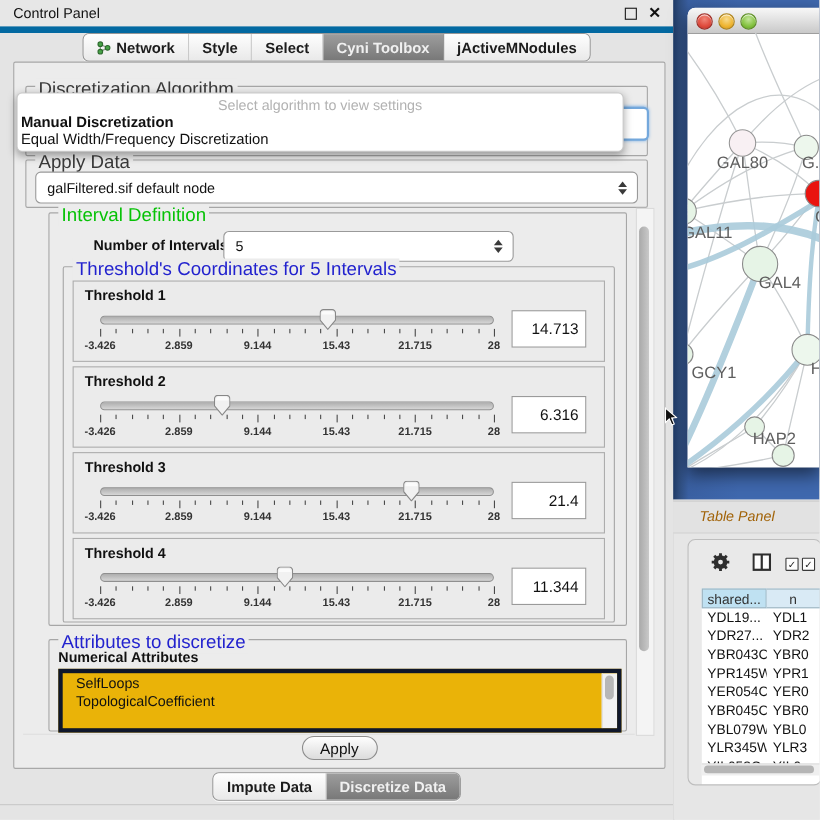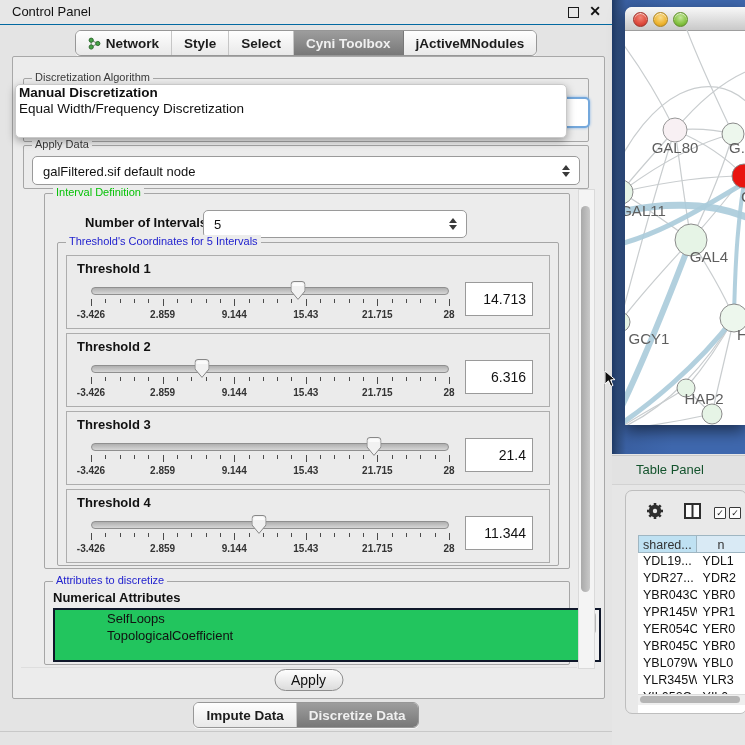--- a/index.html
+++ b/index.html
@@ -1,36 +1,36 @@
 <!DOCTYPE html>
 <html><head>
 <meta charset="utf-8">
 <style>
   html,body{margin:0;padding:0;}
   body{width:745px;height:745px;position:relative;overflow:hidden;
        font-family:"Liberation Sans",sans-serif;background:#E6E6E6;}
   
   .control-panel{position:absolute;left:0;top:0;width:612px;height:745px;background:#E4E4E4;border-right:1px solid #AEAEAE;}
-  .titlebar{position:absolute;left:0;top:0;width:100%;height:24px;background:#E7E7E7;border-bottom:1px solid #0369a1;}
+  .titlebar{position:absolute;left:0;top:0;width:100%;height:24px;background:#E7E7E7;border-bottom:6px solid #0369a1;}
   .titlebar .title{position:absolute;left:12px;top:4px;font-size:13px;color:#111;}
   .float-btn{position:absolute;right:33px;top:7px;width:9px;height:9px;border:1.5px solid #1A1A1A;background:transparent;}
   .close-btn{position:absolute;right:11px;top:3px;font-size:14px;font-weight:bold;color:#111;}
   .tabbar{position:absolute;left:0;width:100%;display:flex;justify-content:center;}
   .tabbar.top{top:30px;} .tabbar.bottom{top:702px;}
   .tabgroup{display:flex;border:1px solid #979797;border-radius:6px;overflow:hidden;height:24px;
             background:linear-gradient(#FDFDFD,#E7E7E7);box-shadow:0 1px 0 rgba(255,255,255,.7);}
   .tab{display:flex;align-items:center;padding:0 12px;font-size:13.5px;font-weight:bold;color:#1C1C1C;border-right:1px solid #C6C6C6;background:linear-gradient(#FEFEFE,#E9E9E9);}
   .tab:last-child{border-right:none;}
   .tab.selected{background:linear-gradient(#9D9D9D,#787878);color:#F0F0F0;border-right-color:#787878;}
   .tab .nicon{margin-right:5px;}
   .bottom-line{position:absolute;top:731px;left:0;width:612px;border-top:1px solid #C8C8C8;}
   
   .content{position:absolute;left:12px;top:56px;width:591px;height:641px;background:#ECECEC;border:1px solid #A8A8A8;border-radius:2px;}
   .group{position:absolute;border:1px solid #A6A6A6;border-radius:2px;}
-  .group-title{position:absolute;top:-8px;left:8px;background:#ECECEC;padding:0 3px;font-size:11px;white-space:nowrap;}
+  .group-title{position:absolute;top:-8px;left:8px;background:#ECECEC;padding:0 3px;font-size:17px;white-space:nowrap;}
   .group-title.dark{color:#3A3A3A;} .group-title.green{color:#06C206;} .group-title.blue{color:#2222CE;}
   .bold-label{position:absolute;font-size:13px;font-weight:bold;color:#111;white-space:nowrap;}
   
   .combo{position:absolute;background:#FFF;border:1px solid #9A9A9A;border-radius:5px;}
   .combo .combo-text{position:absolute;left:10px;top:50%;transform:translateY(-50%);font-size:13px;color:#111;white-space:nowrap;}
   .spinner{position:absolute;right:8px;top:50%;transform:translateY(-50%);width:9px;height:12px;}
   .spinner::before,.spinner::after{content:"";position:absolute;left:0;border-left:4.5px solid transparent;border-right:4.5px solid transparent;}
   .spinner::before{top:0;border-bottom:5px solid #3A3A3A;}
   .spinner::after{bottom:0;border-top:5px solid #3A3A3A;}
   .algo-group{left:10px;top:21px;width:564px;height:62px;}
@@ -52,21 +52,21 @@
   .track{position:absolute;left:0;right:0;top:7px;height:6px;border:1px solid #8F8F8F;border-radius:4px;background:linear-gradient(#AFAFAF,#D6D6D6);}
   .thumb{position:absolute;top:1px;transform:translateX(-50%);}
   .ticks{position:absolute;left:0;right:0;top:19px;height:8px;}
   .tick{position:absolute;top:0;width:1px;background:#4A4A4A;}
   .tick.maj{height:7px;} .tick.min{height:4px;}
   .tlabs{position:absolute;left:0;right:0;top:29px;height:12px;}
   .tlab{position:absolute;transform:translateX(-50%);font-size:10px;font-weight:bold;color:#333;white-space:nowrap;}
   .vbox{position:absolute;left:398px;top:26px;width:60px;height:32px;background:#FFF;border:1px solid #9A9A9A;font-size:14px;color:#111;text-align:right;line-height:32px;padding-right:6px;}
   .attr-group{left:23px;top:392px;width:524px;height:82px;}
   .attr-label{left:8px;top:8px;}
-  .attr-list{position:absolute;left:8px;top:26px;width:504px;height:50px;background:#22c55e;border:2px solid #0f172a;overflow:hidden;padding-left:40px;}
+  .attr-list{position:absolute;left:8px;top:26px;width:504px;height:50px;background:#eab308;border:4px solid #0f172a;overflow:hidden;}
   .attr-item{font-size:13px;line-height:17px;padding-left:12px;color:#111;white-space:nowrap;}
   .vscroll{position:absolute;right:0;top:0;bottom:0;width:13px;background:#F2F2F2;border-left:1px solid #DDD;}
   .vthumb{position:absolute;left:2px;top:2px;width:8px;height:22px;background:#B7B7B7;border-radius:4px;}
   .main-vscroll{position:absolute;left:565px;top:132px;width:15px;height:478px;background:#F4F4F4;border:1px solid #DADADA;}
   .main-vthumb{position:absolute;left:2px;top:16px;width:9px;height:386px;border-radius:5px;background:linear-gradient(90deg,#A9A9A9,#C9C9C9);}
   .apply{position:absolute;left:50%;transform:translateX(-50%);top:612px;height:22px;padding:0 16px;
          font-family:"Liberation Sans",sans-serif;font-size:14px;color:#111;
          border:1px solid #8D8D8D;border-radius:11px;background:linear-gradient(#FEFEFE,#DCDCDC);}
   
   .right-region{position:absolute;left:612px;top:0;width:133px;height:745px;background:#E6E6E6;}
@@ -78,21 +78,21 @@
                 background:linear-gradient(#F8F8F8,#C9C9C9);border-bottom:1px solid #9E9E9E;}
   .light{position:absolute;top:5px;width:13px;height:13px;border-radius:50%;box-shadow:inset 0 1px 1px rgba(255,255,255,.8);}
   .light.red{left:8px;background:radial-gradient(circle at 50% 35%,#F08678,#DF4A3C 60%,#B23228);border:1px solid #9E2F28;}
   .light.yellow{left:28px;background:radial-gradient(circle at 50% 35%,#F7DB8E,#EEB42F 60%,#C98F1E);border:1px solid #AE841E;}
   .light.green{left:48px;background:radial-gradient(circle at 50% 35%,#C3E59A,#83C23F 60%,#5F9427);border:1px solid #5F8F28;}
   .net-canvas{position:absolute;left:0;top:23px;}
   .net-canvas .e{fill:none;stroke:#C9CDCF;stroke-width:1.2;}
   .net-canvas .be{fill:none;stroke:#AACBDA;opacity:.9;}
   .net-canvas .nlabel{fill:#5E5E5E;font-size:15px;font-family:"Liberation Sans",sans-serif;}
   .tp-strip{position:absolute;left:0;top:455px;width:133px;height:28px;background:#E2E2E2;border-top:1px solid #C9C9C9;border-bottom:1px solid #D2D2D2;}
-  .tp-strip span{position:absolute;left:24px;top:6px;font-size:13px;color:#14532d;}
+  .tp-strip span{position:absolute;left:24px;top:6px;font-size:13px;color:#a16207;font-style:italic;}
   .tp-body{position:absolute;left:13px;top:490px;width:120px;height:222px;background:#E9E9E9;border:1px solid #BEBEBE;border-radius:7px;overflow:hidden;}
   .tp-toolbar{position:absolute;left:0;top:0;width:100%;height:40px;}
   .gear-ic{position:absolute;left:20px;top:11px;}
   .cols-ic{position:absolute;left:58px;top:12px;}
   .cbx{position:absolute;top:16px;width:10px;height:10px;border:1.5px solid #3A3A3A;border-radius:1px;font-size:9px;line-height:10px;text-align:center;color:#222;background:#FDFDFD;}
   .cbx.c1{left:88px;} .cbx.c2{left:103px;}
   .tp-table{position:absolute;left:12px;top:44px;width:108px;height:178px;background:#FFF;}
   .tp-header{display:flex;height:18px;}
   .tp-hcell{font-size:12.5px;color:#333;text-align:center;line-height:18px;border:1px solid #9FB6C2;box-sizing:border-box;overflow:hidden;white-space:nowrap;}
   .tp-hcell.c1{width:74px;background:#BFE1F2;}
@@ -141,20 +141,21 @@
     </div>
 
   <div class="content">
 
     <div class="group algo-group">
       <span class="group-title dark">Discretization Algorithm</span>
       <div class="combo algo-combo"></div>
     </div>
 
     <div class="popup">
+      <div class="hint">Select algorithm to view settings</div>
       <div id="popupOpts">
           <div class="popt bold">Manual Discretization</div>
           <div class="popt">Equal Width/Frequency Discretization</div>
         </div>
     </div>
 
     <div class="group td-group">
       <span class="group-title dark">Apply Data</span>
       <div class="combo td-combo">
         <span class="combo-text">galFiltered.sif default node</span>

